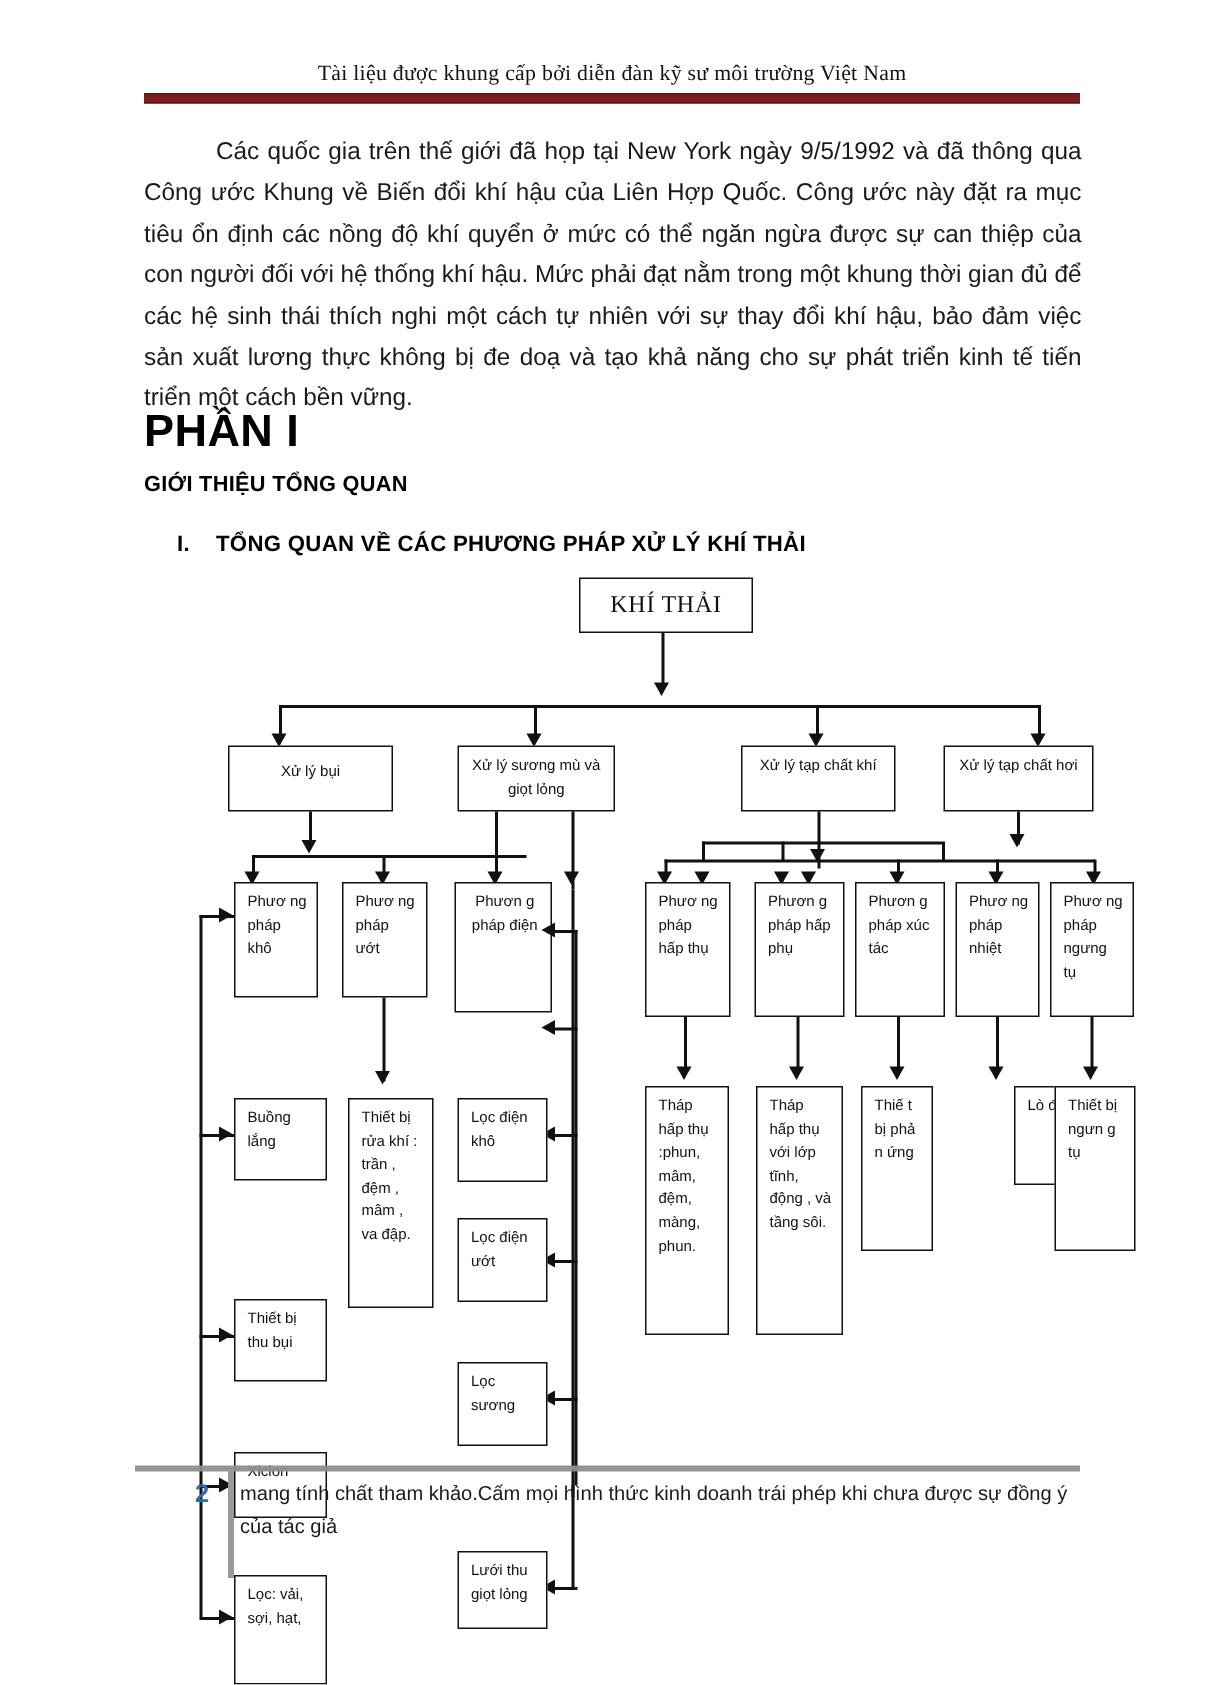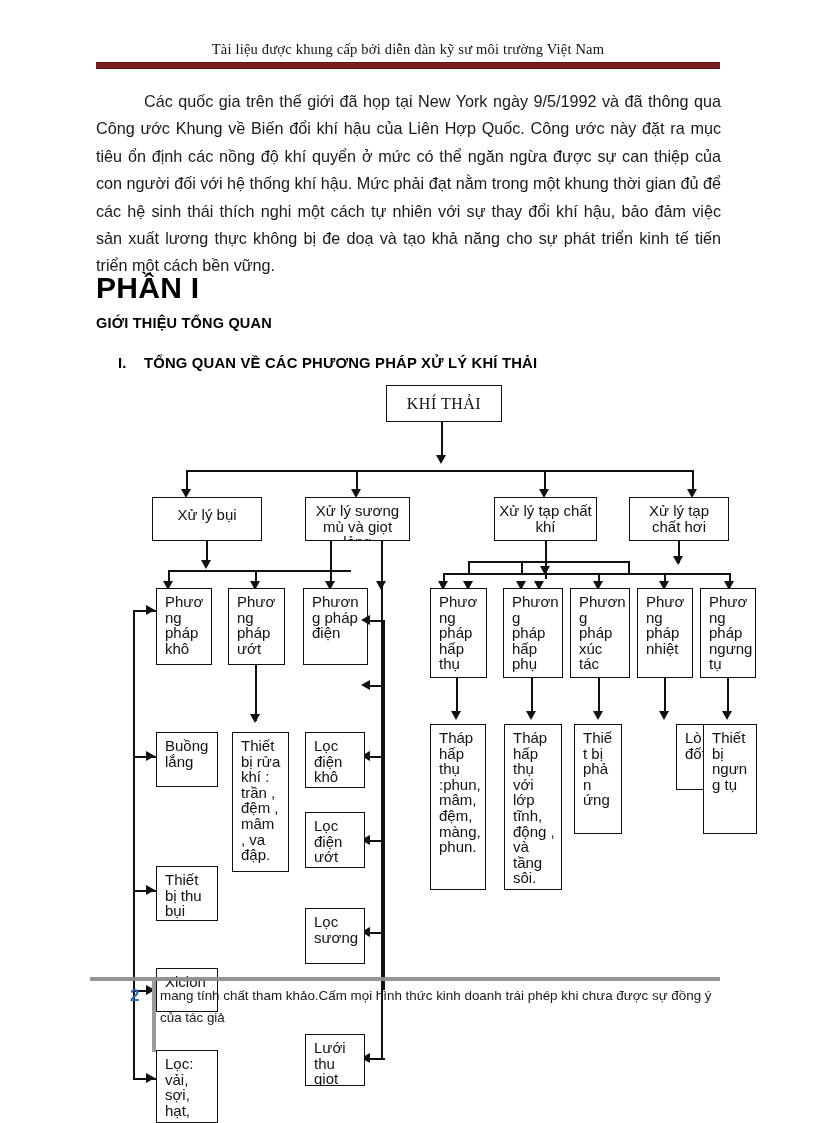--- a/index.html
+++ b/index.html
@@ -45,21 +45,21 @@
     position:absolute;left:118px;top:355px;
     font-size:14.8px;font-weight:bold;letter-spacing:.2px;
   }
   .h3 .num{display:inline-block;width:26px;}
 
   
   .chart{position:absolute;left:0;top:0;width:816px;height:1123px;}
   .node{
     position:absolute;box-sizing:border-box;
     border:1.6px solid #111;background:#fff;
-    font-size:15px;line-height:15.6px;color:#111;
+    font-size:10px;line-height:15.6px;color:#111;
     padding:5px 6px 3px 8px;
     overflow:hidden;
   }
   .node.center{text-align:center;padding-left:4px;padding-right:4px;}
   .node.root{
     font-family:"Liberation Serif", serif;
     font-size:16px;letter-spacing:.5px;
     display:flex;align-items:center;justify-content:center;
     padding:0;
   }
@@ -136,21 +136,21 @@
     <div class="arw down" style="left:250px;top:581px;"></div>
     <div class="ln v" style="left:330px;top:570px;height:14px;"></div>
     <div class="arw down" style="left:325px;top:581px;"></div>
 
     <div class="ln v" style="left:330px;top:541px;height:29px;"></div>
     <div class="ln v" style="left:381px;top:541px;height:52px;"></div>
     <div class="arw down" style="left:376px;top:581px;"></div>
 
     <div class="node" style="left:156px;top:588px;width:56px;height:77px;">Phươ ng pháp khô</div>
     <div class="node" style="left:228px;top:588px;width:57px;height:77px;">Phươ ng pháp ướt</div>
-    <div class="node" style="left:303px;top:588px;width:65px;height:77px;">Phươn g pháp điện</div>
+    <div class="node" style="left:303px;top:588px;width:65px;height:87px;text-align:center;">Phươn g pháp điện</div>
 
     <div class="ln v" style="left:545px;top:541px;height:38px;"></div>
     <div class="arw down" style="left:540px;top:566px;"></div>
     <div class="ln h" style="left:468px;top:561px;width:160px;"></div>
     <div class="ln v" style="left:468px;top:561px;height:13px;"></div>
     <div class="ln v" style="left:521px;top:561px;height:13px;"></div>
     <div class="ln v" style="left:628px;top:561px;height:13px;"></div>
 
     <div class="ln v" style="left:678px;top:541px;height:22px;"></div>
     <div class="arw down" style="left:673px;top:556px;"></div>

